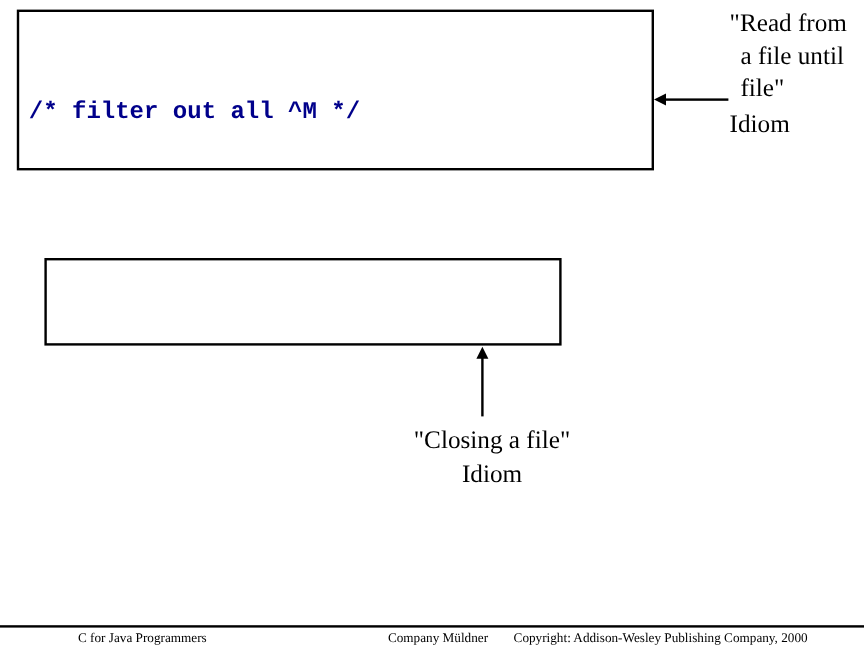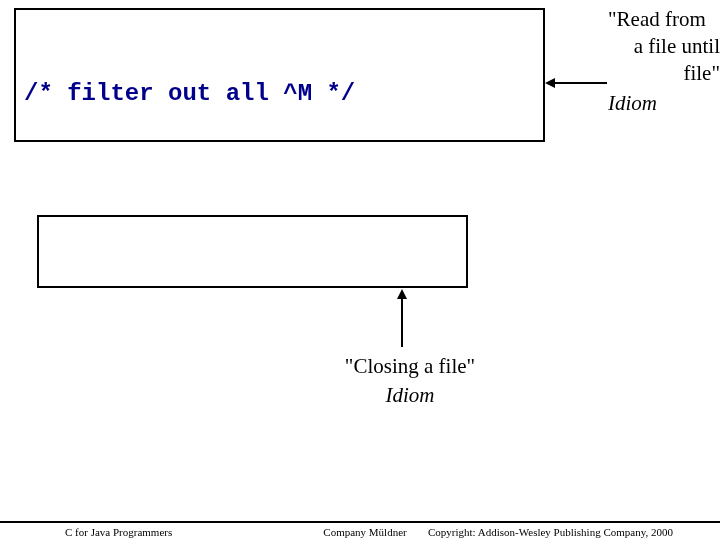--- a/index.html
+++ b/index.html
@@ -20,21 +20,21 @@
   }
 
   
   .code-box {
     position: absolute;
     border: 2px solid #000000;
     background: #ffffff;
     box-sizing: border-box;
     font-family: "Liberation Mono", "DejaVu Sans Mono", monospace;
     font-weight: bold;
-    font-size: 24px;
+    font-size: 20px;
     line-height: 33px;
     color: var(--code, #00008B);
     white-space: pre;
     overflow: hidden;
   }
   .code-box.read {
     left: 14px;
     top: 8px;
     width: 531px;
     height: 134px;
@@ -89,23 +89,22 @@
 
   
   .read-annotation {
     position: absolute;
     left: 608px;
     top: 6px;
     width: 112px;
     font-size: 21px;
     line-height: 27px;
   }
-  .read-annotation .indent { padding-left: 9px; text-align: right; }
+  .read-annotation .indent { padding-left: 9px; }
   .idiom {
-    font-style: italic;
     margin-top: 3px;
   }
   .close-annotation {
     position: absolute;
     left: 310px;
     top: 353px;
     width: 200px;
     text-align: center;
     font-size: 21px;
     line-height: 26px;

